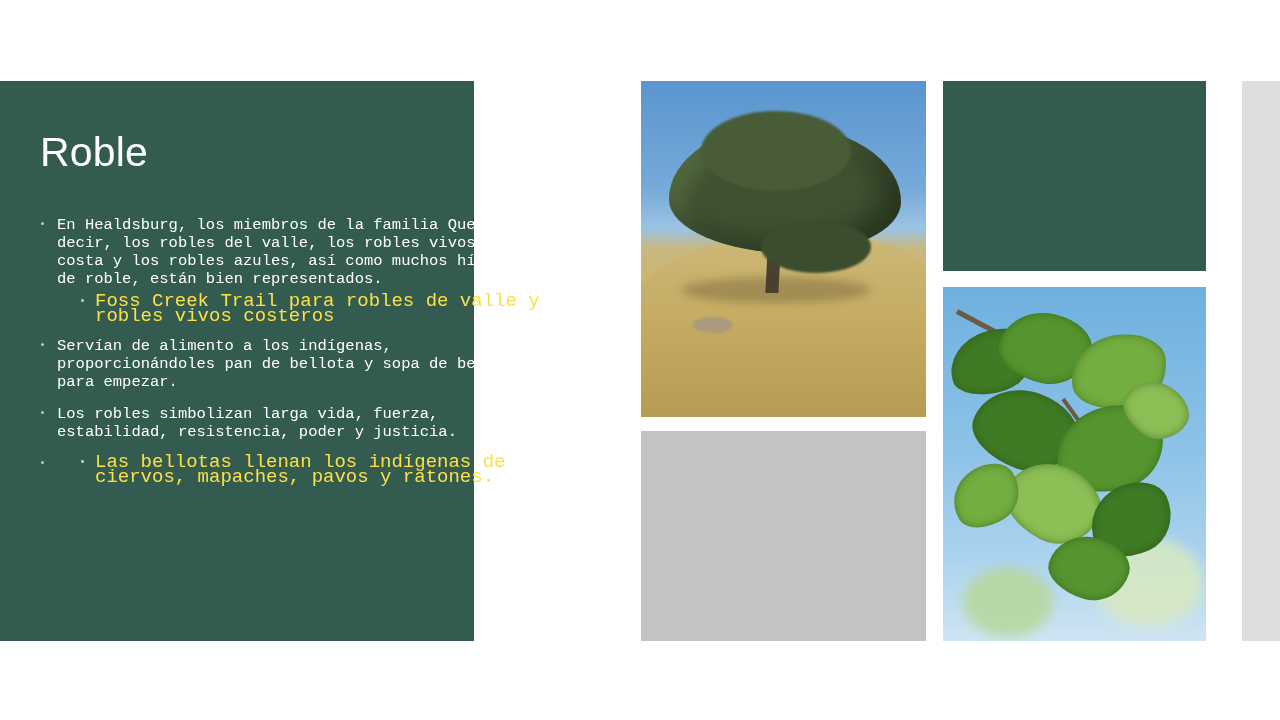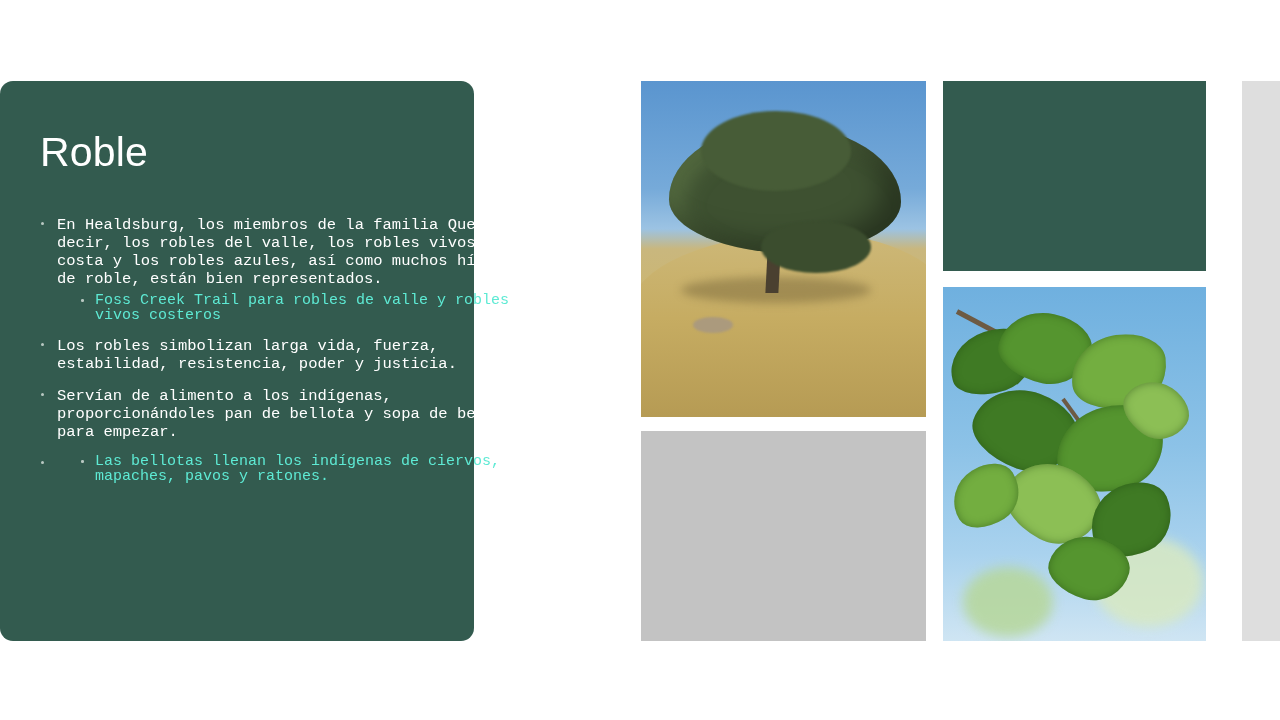--- a/index.html
+++ b/index.html
@@ -18,21 +18,20 @@
 
   
   .content-panel {
     position: absolute;
     left: 0;
     top: 81px;
     width: 474px;
     height: 560px;
     background: #335B4F;
     box-sizing: border-box;
-    border-radius: 13px;
   }
 
   .slide-title {
     position: absolute;
     left: 40px;
     top: 47px;
     font-size: 41px;
     line-height: 48px;
     color: #ffffff;
     font-weight: 400;
@@ -74,22 +73,22 @@
   }
 
   ul.lvl2 {
     margin-top: 6px;
     margin-bottom: 2px;
   }
 
   li.l2 {
     position: relative;
     padding-left: 38px;
-    color: #5eead4;
-    font-size: 15px;
+    color: #fde047;
+    font-size: 19px;
     line-height: 14.6px;
     margin-bottom: 7px;
   }
   li.l2 > .bullet {
     position: absolute;
     left: 24px;
     top: 5px;
     width: 2.6px;
     height: 2.6px;
     background: #b9c8c2;
@@ -277,26 +276,26 @@
         <ul class="lvl2">
           <li class="l2">
             <span class="bullet"></span>
             <span>Foss Creek Trail para robles de valle y robles vivos costeros</span>
           </li>
         </ul>
       </li>
 
       <li class="l1 spaced">
         <span class="bullet"></span>
-        <span class="txt">Los robles simbolizan larga vida, fuerza, estabilidad, resistencia, poder y justicia.</span>
+        <span class="txt">Servían de alimento a los indígenas, proporcionándoles pan de bellota y sopa de bellota, para empezar.</span>
       </li>
 
       <li class="l1 spaced">
         <span class="bullet"></span>
-        <span class="txt">Servían de alimento a los indígenas, proporcionándoles pan de bellota y sopa de bellota, para empezar.</span>
+        <span class="txt">Los robles simbolizan larga vida, fuerza, estabilidad, resistencia, poder y justicia.</span>
       </li>
 
       <li class="l1">
         <span class="bullet"></span>
         <ul class="lvl2">
           <li class="l2">
             <span class="bullet"></span>
             <span>Las bellotas llenan los indígenas de ciervos, mapaches, pavos y ratones.</span>
           </li>
         </ul>

